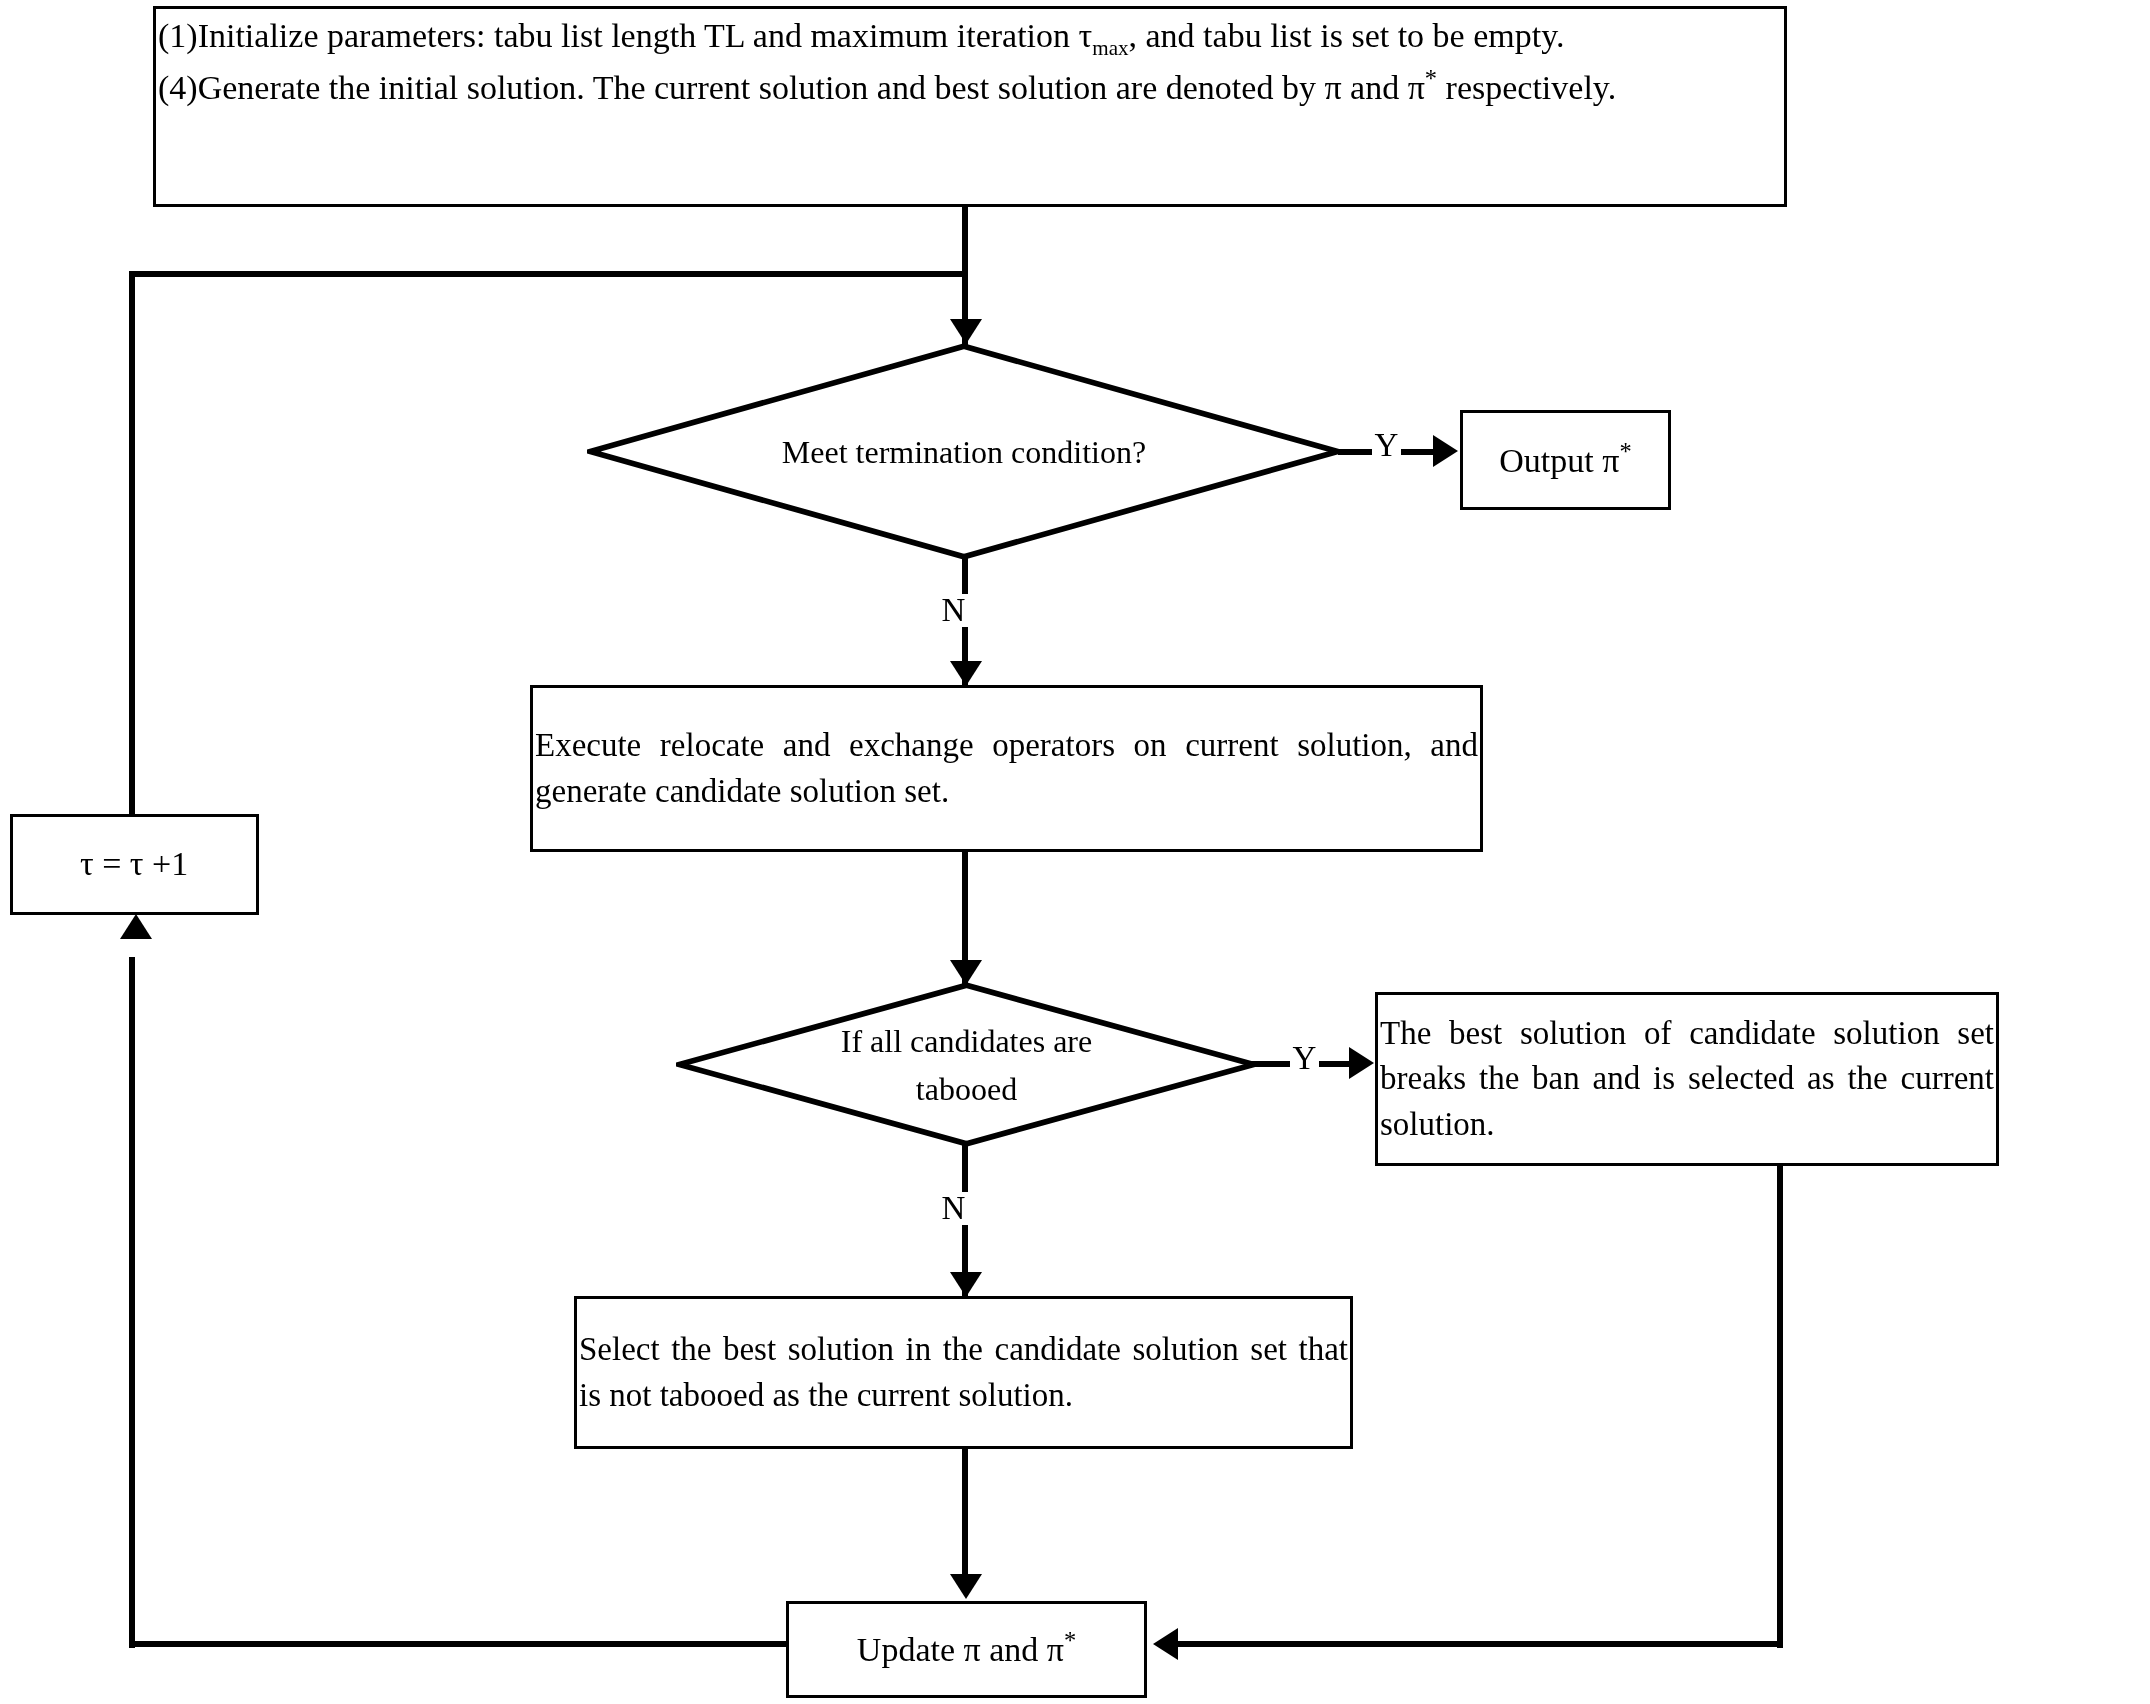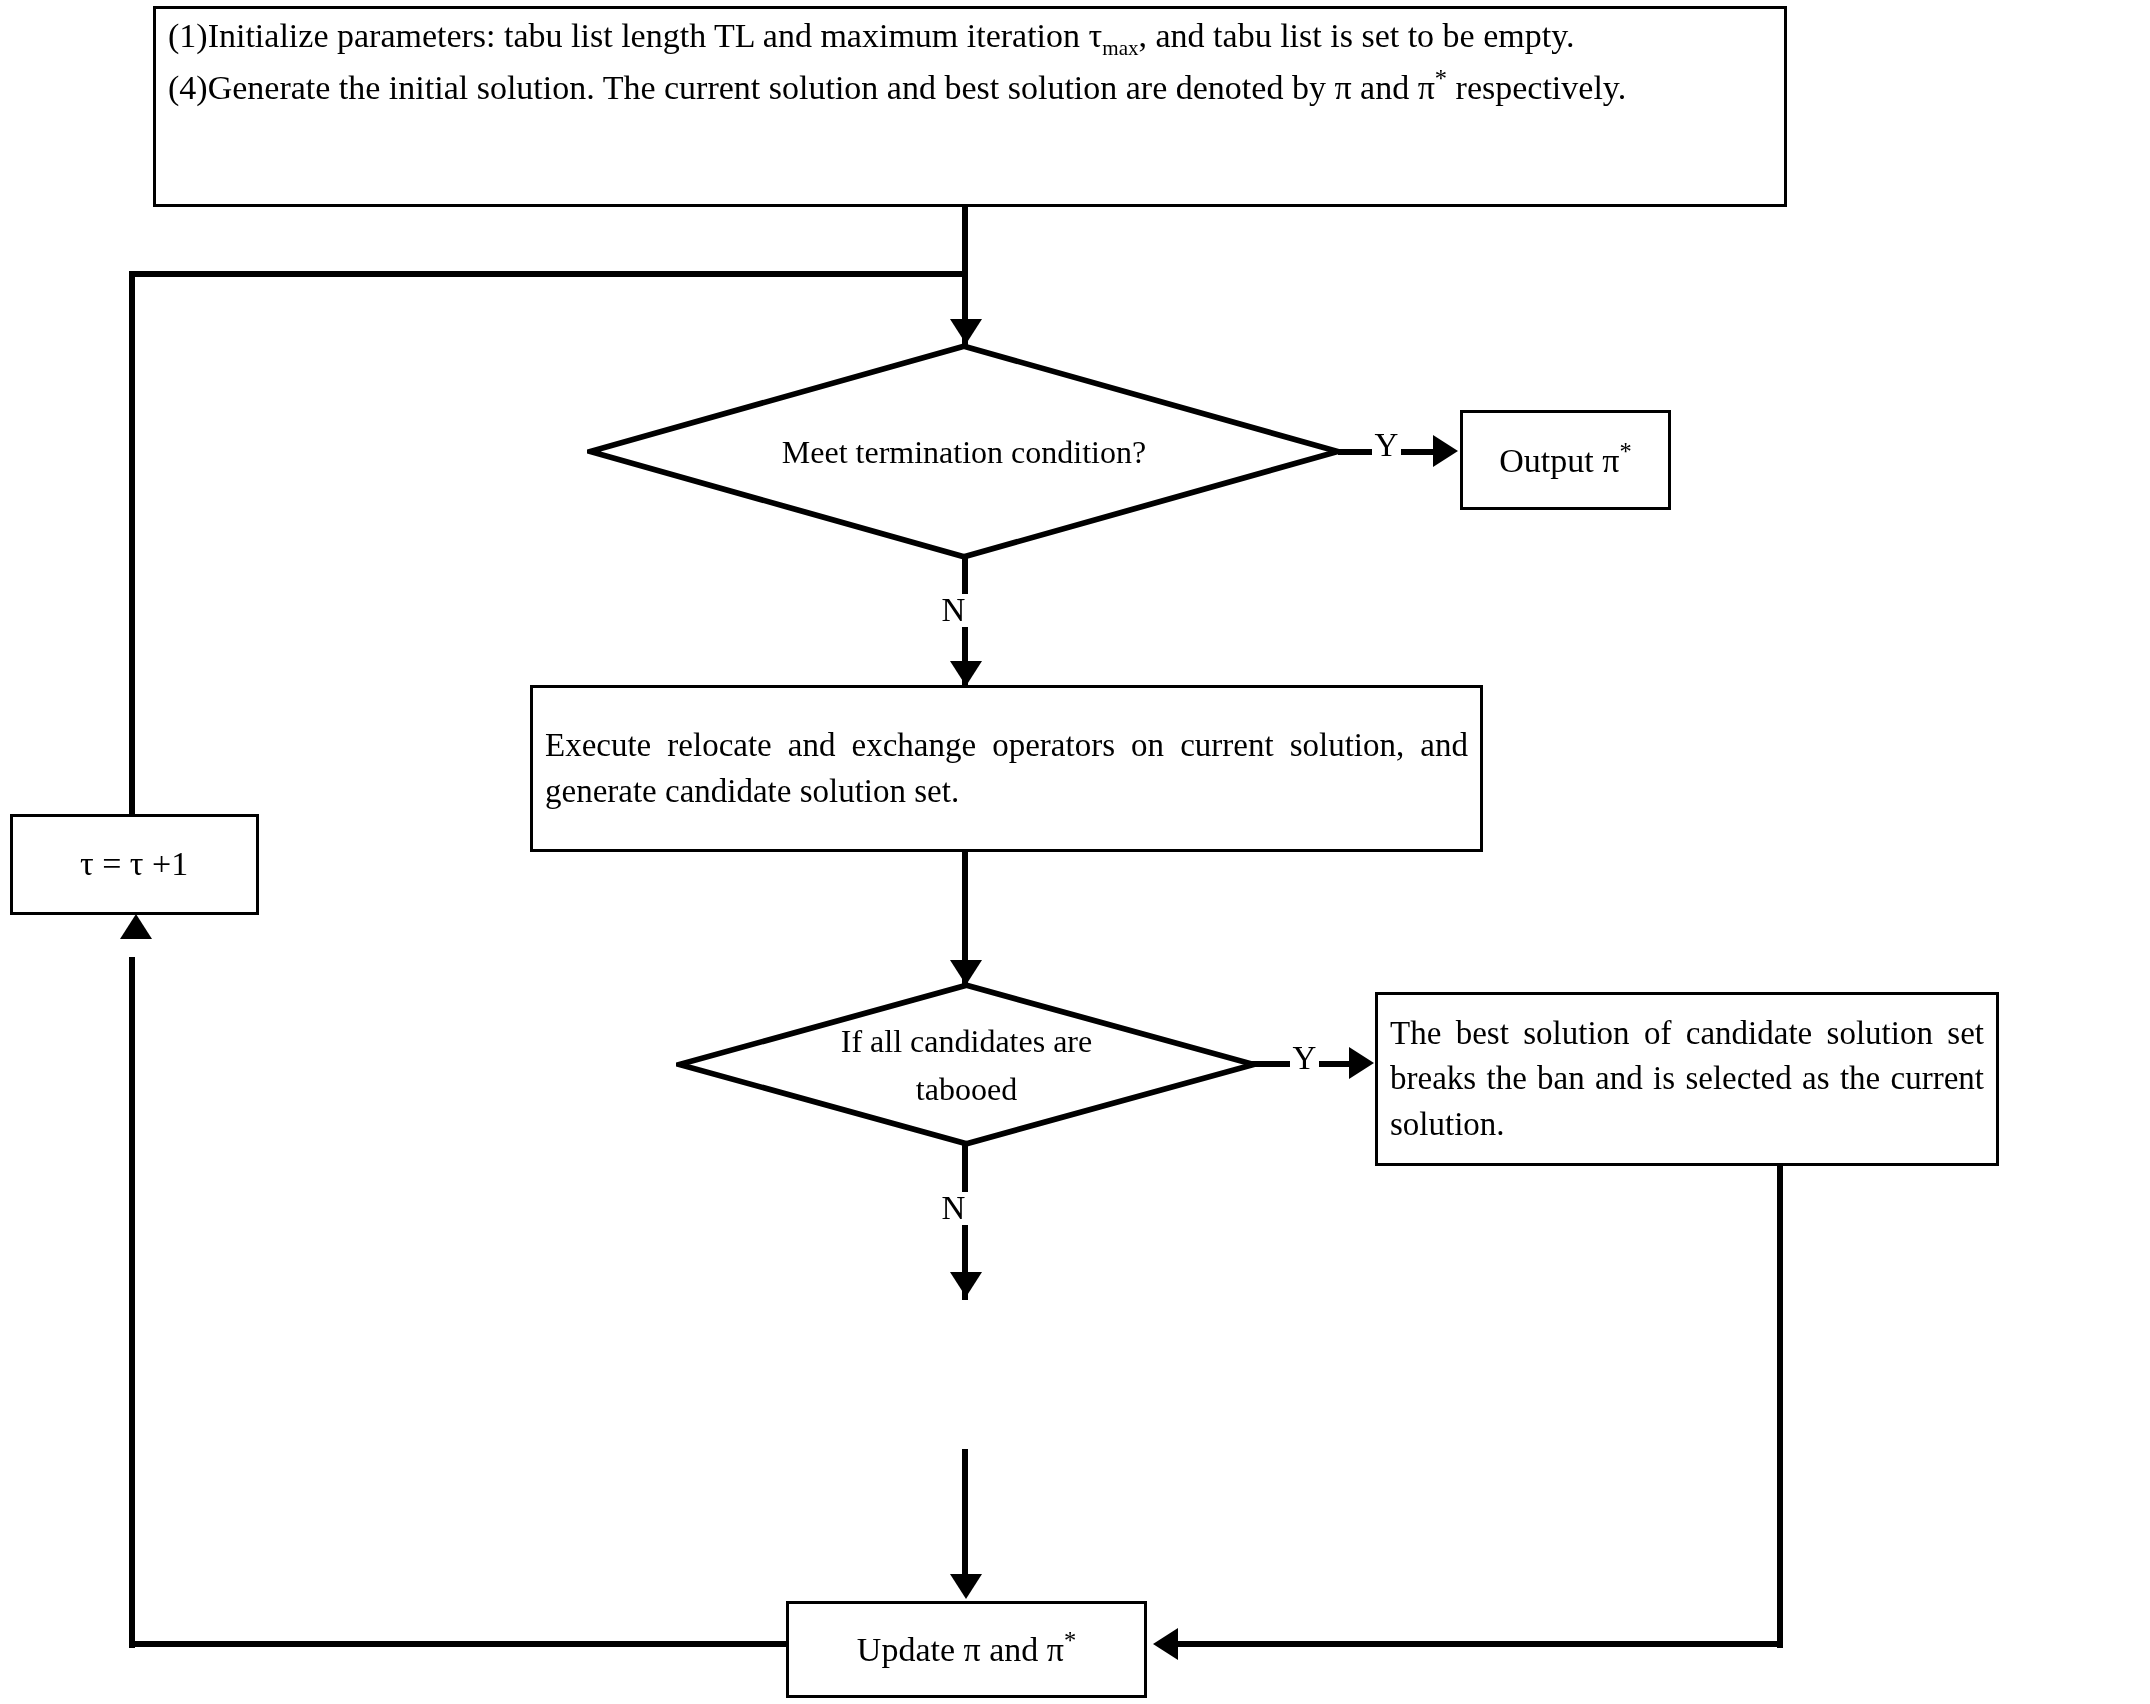--- a/index.html
+++ b/index.html
@@ -16,21 +16,21 @@
     position:absolute;
     box-sizing:border-box;
     border:3.2px solid #000;
     background:#fff;
     display:flex;
     align-items:center;
     z-index:3;
   }
   .node .txt{
     width:100%;
-    padding:0 12px;
+    padding:0 2px;
     line-height:1.42;
     font-size:33px;
     color:#000;
   }
   .just .txt{ text-align:justify; text-align-last:left; }
   .center .txt{ text-align:center; padding:0 6.4px; }
 
   
   .diamond{
     position:absolute;
@@ -137,20 +137,23 @@
   </div>
 
   <div class="ln" style="left:1777px;top:1166px;width:6.4px;height:482px;"></div>
   <div class="ln" style="left:1178px;top:1641px;width:605px;height:6.4px;"></div>
   <div class="arrow left" style="left:1153px;top:1628px;"></div>
 
   <div class="ln" style="left:962px;top:1142px;width:6.4px;height:158px;"></div>
   <div class="lbl" style="left:939px;top:1192px;">N</div>
   <div class="arrow down" style="left:950px;top:1272px;"></div>
 
+  <div class="node just" style="left:574px;top:1296px;width:779px;height:153px;">
+    <div class="txt" style="font-size:33px;line-height:1.38;">Select the best solution in the candidate solution set that is not tabooed as the current solution.</div>
+  </div>
 
   <div class="ln" style="left:962px;top:1449px;width:6.4px;height:137px;"></div>
   <div class="arrow down" style="left:950px;top:1574px;"></div>
 
   <div class="node center" style="left:786px;top:1601px;width:361px;height:97px;">
     <div class="txt" style="font-size:34px;">
       <span>Update π and π</span><sup>*</sup>
     </div>
   </div>
 

